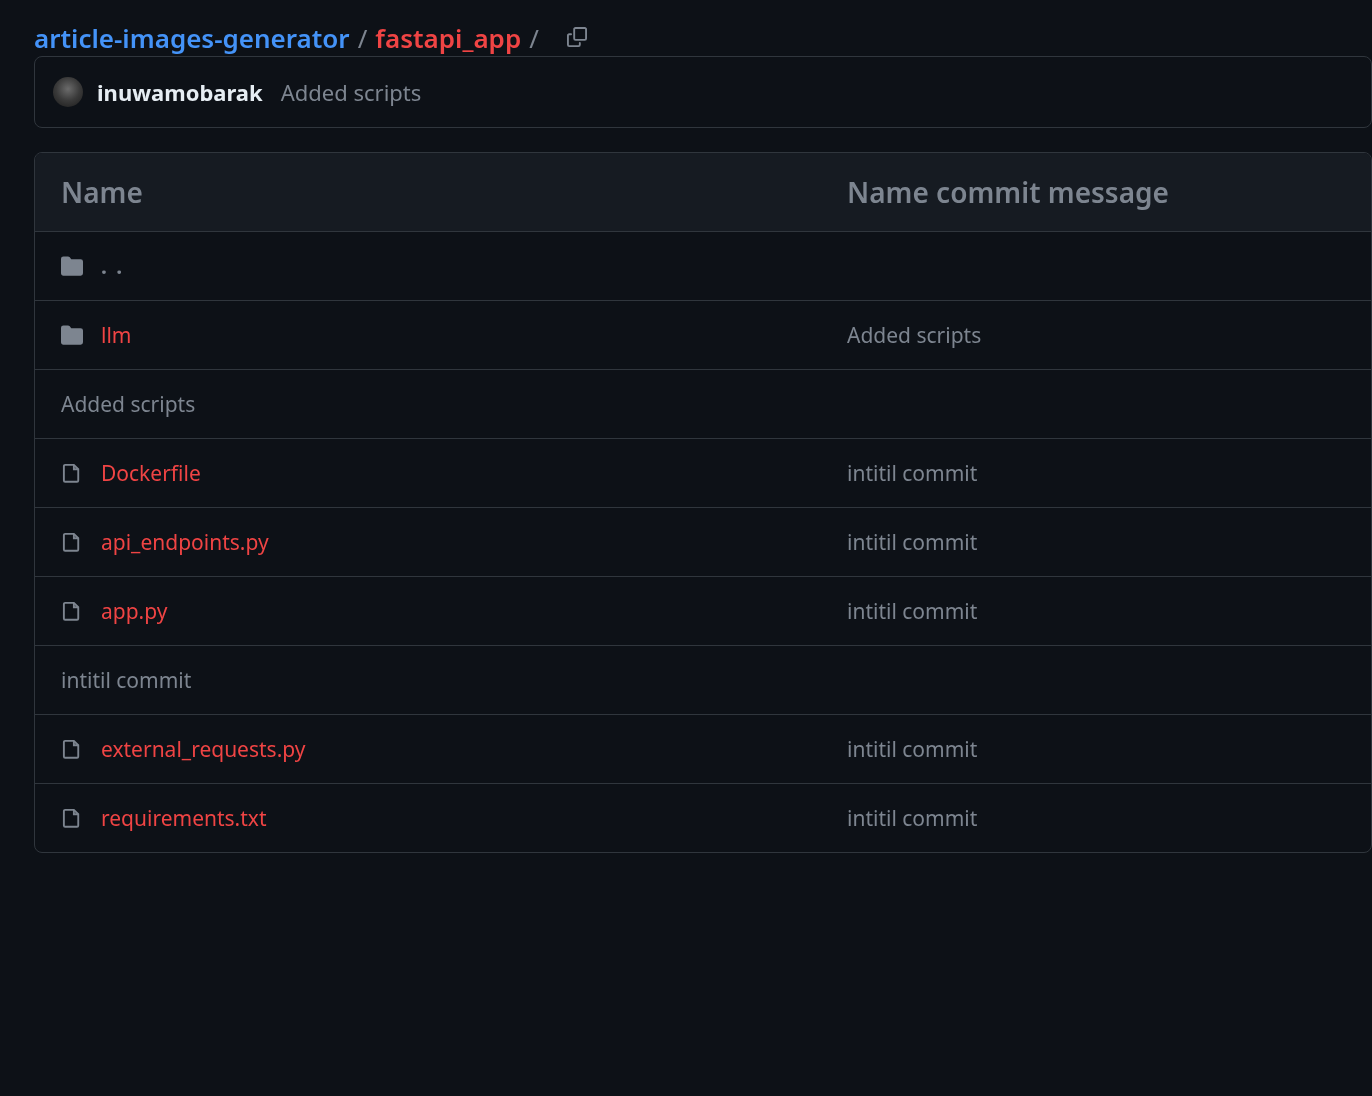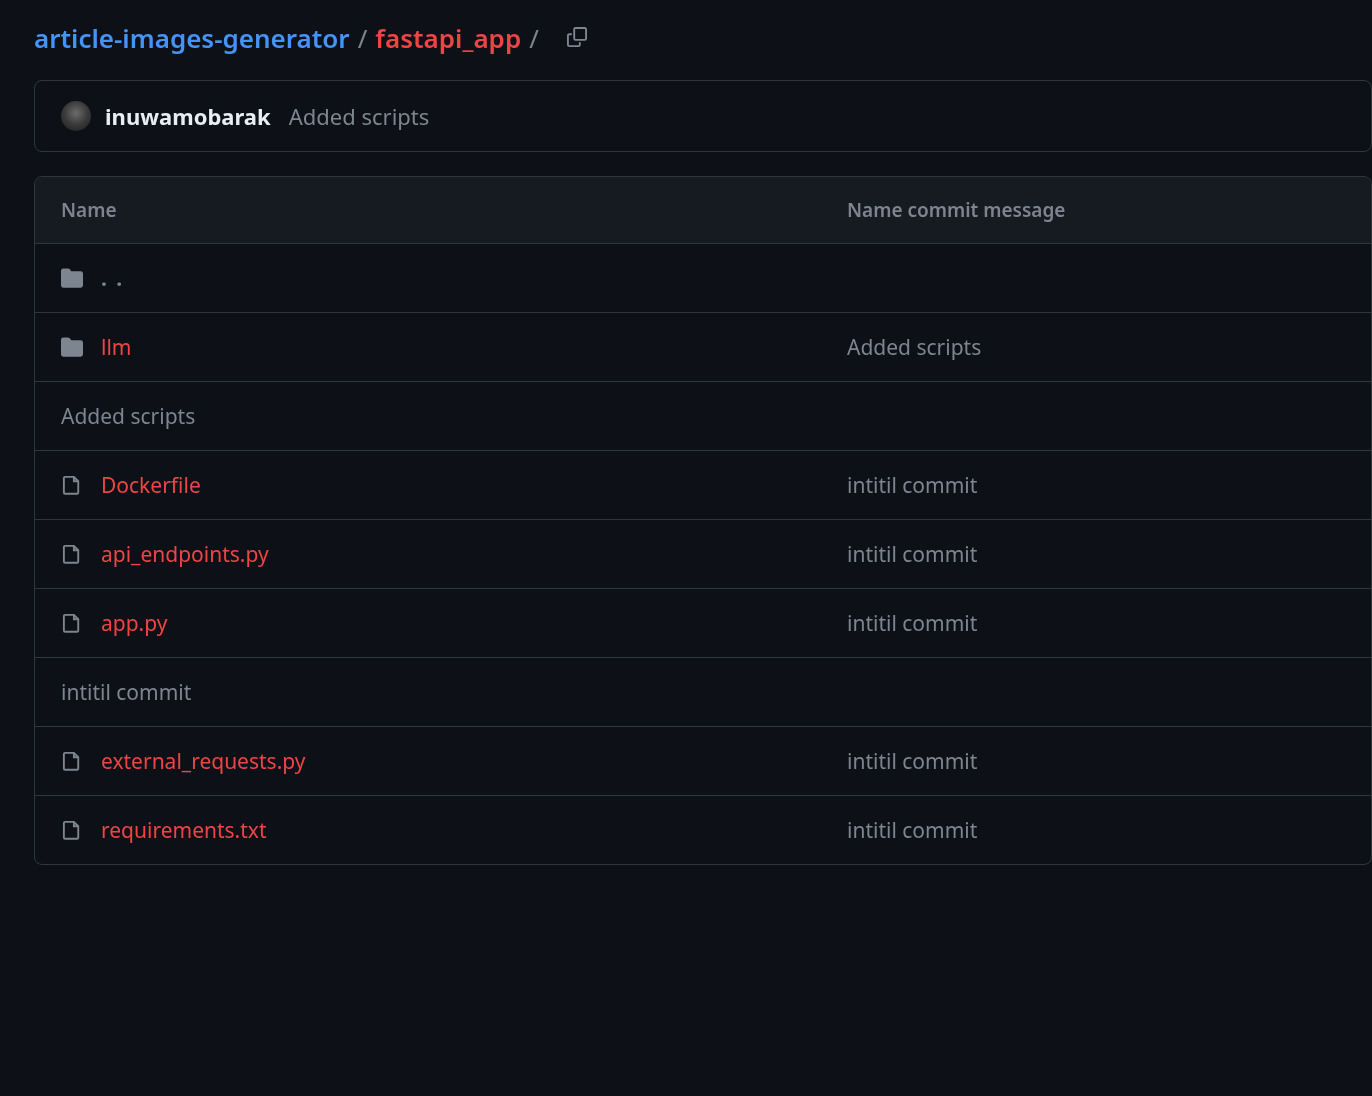--- a/index.html
+++ b/index.html
@@ -14,21 +14,20 @@
       font-size: 16px;
       width: 1372px;
       height: 1096px;
       padding: 20px 0 0 34px;
     }
     .breadcrumb {
       display: flex;
       align-items: center;
       font-size: 26px;
       font-weight: 600;
-      margin-bottom: 24px;
       gap: 2px;
     }
     .breadcrumb-link {
       color: #4493f8;
       text-decoration: none;
     }
     .breadcrumb-sep {
       color: #7d8590;
       margin: 0 6px;
       font-weight: 400;
@@ -49,21 +48,21 @@
       border-radius: 6px;
     }
     .copy-icon-btn svg {
       width: 20px;
       height: 20px;
     }
     .commit-bar {
       border: 1px solid #30363d;
       border-radius: 8px;
       background-color: #0d1117;
-      padding: 20px 26px;
+      padding: 20px 18px;
       display: flex;
       align-items: center;
       gap: 14px;
       margin-bottom: 24px;
     }
     .avatar {
       width: 30px;
       height: 30px;
       border-radius: 50%;
       background: radial-gradient(circle at 50% 40%, #6b6b6b 0%, #3a3a3a 50%, #1a1a1a 100%);
@@ -83,21 +82,21 @@
       border: 1px solid #30363d;
       border-radius: 8px;
       overflow: hidden;
     }
     .file-table-header {
       background-color: #161b22;
       border-bottom: 1px solid #30363d;
       display: flex;
       padding: 20px 26px;
       font-weight: 600;
-      font-size: 19px;
+      font-size: 28px;
       color: #7d8590;
     }
     .col-name {
       width: 786px;
       flex-shrink: 0;
     }
     .col-commit {
       flex: 1;
     }
     .file-row {

